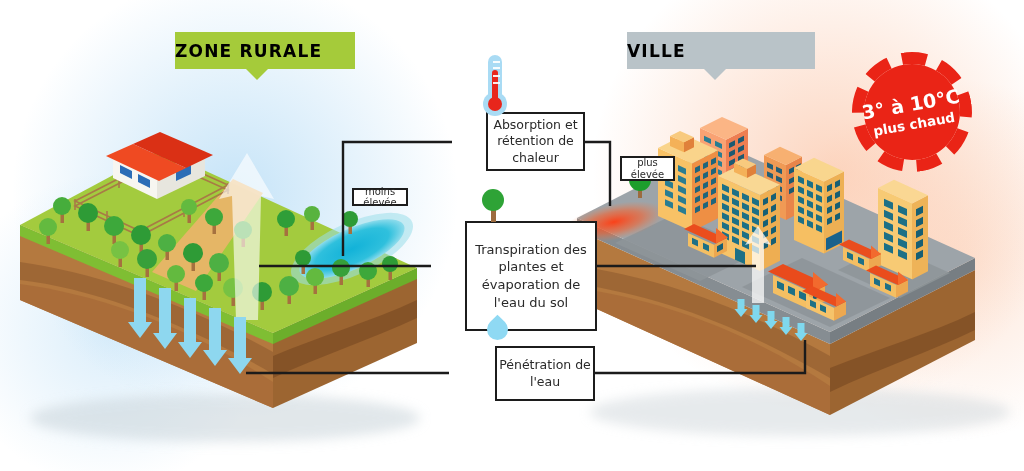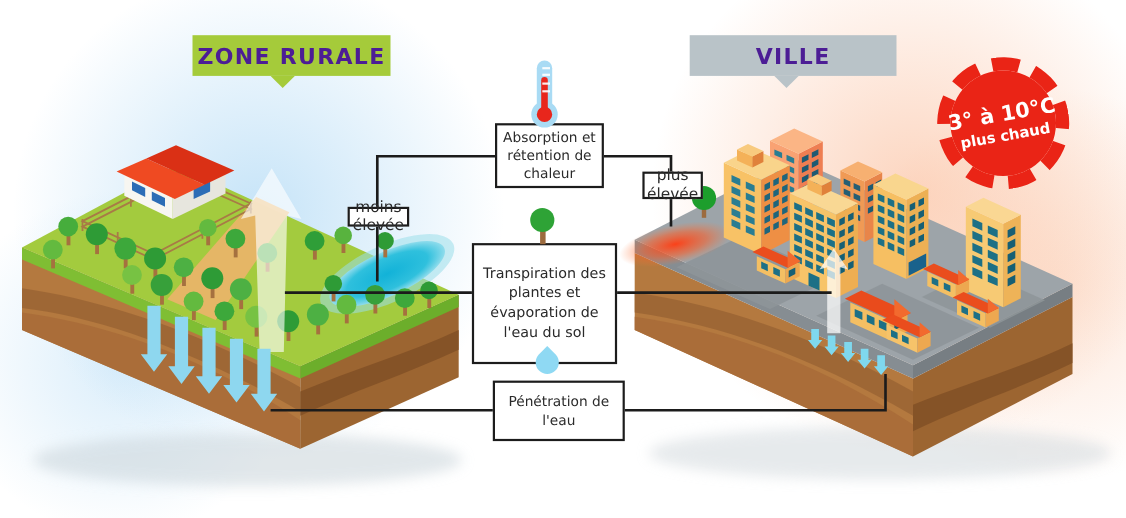--- a/index.html
+++ b/index.html
@@ -9,39 +9,39 @@
     background:
       radial-gradient(circle 310px at 235px 195px, rgba(150,205,242,.55), rgba(150,205,242,0) 72%),
       radial-gradient(circle 210px at 110px 330px, rgba(150,205,242,.35), rgba(150,205,242,0) 75%),
       radial-gradient(circle 330px at 830px 175px, rgba(250,178,138,.55), rgba(250,178,138,0) 72%),
       radial-gradient(circle 240px at 960px 260px, rgba(250,190,155,.40), rgba(250,190,155,0) 75%),
       #ffffff;
   }
   #scene{position:absolute;left:0;top:0;z-index:1;}
   .banner{
     position:absolute;top:32px;height:37px;z-index:2;
-    display:flex;align-items:center;justify-content:center;
-    font-weight:bold;font-size:20px;letter-spacing:1.2px;color:#4c1d95;
+    display:flex;align-items:center;
+    font-weight:bold;font-size:17px;letter-spacing:1.2px;color:#000000;
   }
   .banner::after{
     content:"";position:absolute;top:100%;border:11px solid transparent;border-bottom:none;
   }
   .banner-rural{left:175px;width:180px;background:#a5cb3a;}
   .banner-rural::after{left:71px;border-top-color:#a5cb3a;}
   .banner-city{left:627px;width:188px;background:#b9c3c8;}
   .banner-city::after{left:77px;border-top-color:#b9c3c8;}
   .label-box{
     position:absolute;z-index:2;background:#ffffff;border:2px solid #1c1c1c;
     display:flex;align-items:center;justify-content:center;text-align:center;
-    color:#2a2a2a;box-sizing:border-box;
+    color:#2a2a2a;box-sizing:border-box;margin-left:36px;
   }
   .box-absorption{left:450px;top:112px;width:99px;height:59px;font-size:12.5px;line-height:1.3;}
   .box-transpiration{left:429px;top:221px;width:132px;height:110px;font-size:13px;line-height:1.35;}
-  .box-penetration{left:448px;top:346px;width:120px;height:55px;font-size:12.5px;line-height:1.35;}
-  .box-small{font-size:14px;line-height:1.15;padding:1px;}
+  .box-penetration{left:459px;top:346px;width:100px;height:55px;font-size:12.5px;line-height:1.35;}
+  .box-small{font-size:10px;line-height:1.15;padding:1px;}
   .box-less{left:316px;top:188px;width:56px;height:18px;}
   .box-more{left:584px;top:156px;width:55px;height:25px;}
   .icon{position:absolute;z-index:3;}
   .thermo{left:480px;top:55px;width:30px;height:62px;}
   .thermo .stem{position:absolute;left:8px;top:0;width:14px;height:44px;background:#a9dbf4;border-radius:7px 7px 0 0;}
   .thermo .bulb{position:absolute;left:3px;top:37px;width:24px;height:24px;border-radius:50%;background:#a9dbf4;}
   .thermo .mercury{position:absolute;left:12px;top:15px;width:6px;height:30px;background:#e8261c;border-radius:3px 3px 0 0;}
   .thermo .mbulb{position:absolute;left:8px;top:42px;width:14px;height:14px;border-radius:50%;background:#e8261c;}
   .thermo .tick{position:absolute;left:13px;width:7px;height:2px;background:rgba(255,255,255,.9);}
   .tree-icon{left:481px;top:189px;width:24px;height:33px;}

